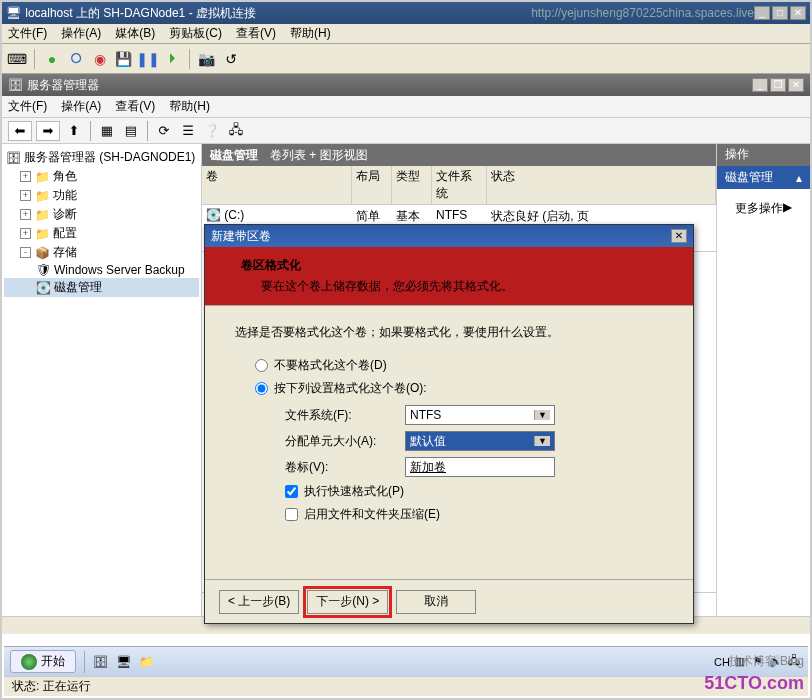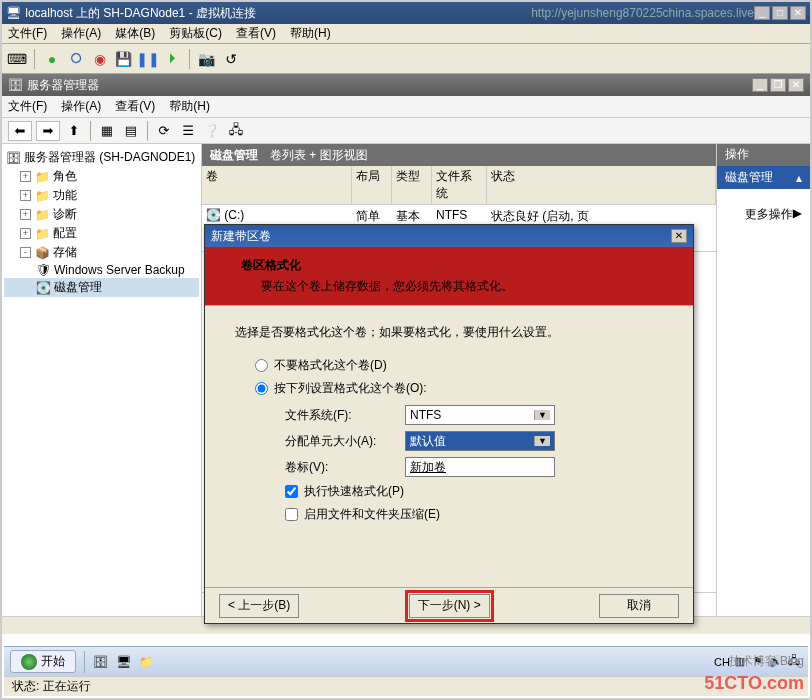--- a/index.html
+++ b/index.html
@@ -43,56 +43,56 @@
 .grid-row { display:flex; padding:1px 0;}
 .grid-row div { padding:2px 4px; overflow:hidden; white-space:nowrap;}
 .c-vol{width:150px;} .c-lay{width:40px;} .c-typ{width:40px;} .c-fs{width:55px;} .c-st{flex:1;}
 .legend { height:24px; border-top:1px solid #ccc; display:flex; align-items:center; padding:0 8px; gap:12px; position:absolute; bottom:0; left:0; right:0; background:#fff;}
 .leg-box{width:12px;height:12px;display:inline-block;margin-right:4px;vertical-align:middle;}
 .leg-a{background:#000;} .leg-b{background:#2a5aa5;}
 
 .right { width:94px; border-left:1px solid #ccc; background:#fff;}
 .right-head{height:22px;background:#6f6f6f;color:#fff;padding:2px 8px;}
 .right-sub{background:#2a5aa5;color:#fff;padding:3px 8px;display:flex;justify-content:space-between;align-items:center;}
-.right-item{padding:17px 8px; display:flex;justify-content:flex-end;cursor:pointer;}
+.right-item{padding:11px 8px; display:flex;justify-content:center;cursor:pointer;}
 
 
 .wizard { position:absolute; left:202px; top:222px; width:490px; height:400px; background:#ece9d8; border:1px solid #333; box-shadow:2px 2px 6px rgba(0,0,0,0.4);}
 .wiz-title{height:22px;background:linear-gradient(#2a5aa5,#3a6ab5);color:#fff;display:flex;align-items:center;justify-content:space-between;padding:0 6px;}
 .wiz-title .x{width:16px;height:14px;background:#d4d0c8;border:1px solid #888;color:#000;text-align:center;line-height:12px;font-size:10px;cursor:pointer;}
 .wiz-head{background:#b91c1c;padding:10px 36px;border-bottom:1px solid #aca899;}
 .wiz-head b{font-weight:bold;}
 .wiz-head .sub{padding-left:20px;margin-top:4px;}
 .wiz-body{padding:18px 30px;}
 .wiz-body .hint{text-align:left;margin-bottom:16px;}
 .radio-row{display:flex;align-items:center;gap:6px;margin:6px 0 6px 20px;}
 .radio-row input{margin:0;}
 .form-rows{margin-left:50px;margin-top:8px;}
 .form-row{display:flex;align-items:center;margin:6px 0;}
 .form-row label{width:120px;}
 .form-row .sel{width:150px;height:20px;border:1px solid #7a7a7a;background:#fff;display:flex;align-items:center;justify-content:space-between;padding:0 4px;}
 .form-row .sel.dropdown-dark{background:#2a5aa5;color:#fff;}
 .form-row .sel .arr{font-size:9px;color:#000;background:#d4d0c8;border-left:1px solid #999;padding:0 3px;}
 .form-row input[type=text]{width:150px;height:20px;border:1px solid #7a7a7a;padding:0 4px;text-decoration:underline;}
 .chk-row{display:flex;align-items:center;gap:6px;margin:6px 0 6px 50px;}
-.wiz-foot{position:absolute;bottom:0;left:0;right:0;height:36px;border-top:1px solid #aca899;display:flex;align-items:center;justify-content:space-between;padding:0 14px;gap:8px;}
+.wiz-foot{position:absolute;bottom:0;left:0;right:0;height:44px;border-top:1px solid #aca899;display:flex;align-items:center;justify-content:flex-start;padding:0 14px;gap:8px;}
 .btn{min-width:80px;height:24px;background:#ece9d8;border:1px solid #888;cursor:pointer;padding:0 8px;}
 .btn.hl{outline:3px solid #d22;outline-offset:1px;}
 
 .bottom-scrolls{height:18px;background:#ece9d8;border-top:1px solid #ccc;}
 
 .taskbar{position:absolute;left:2px;right:2px;bottom:22px;height:30px;background:linear-gradient(#dfe8f6,#c3d3ea);border-top:1px solid #9ab;display:flex;align-items:center;padding:0 6px;gap:8px;}
 .start{display:flex;align-items:center;gap:4px;padding:2px 10px;border:1px solid #9ab;border-radius:3px;background:#eef;cursor:pointer;}
 .start .orb{width:16px;height:16px;border-radius:8px;background:radial-gradient(#7c7,#161);}
 .tb-sep{width:1px;height:22px;background:#9ab;}
 .tray{margin-left:auto;display:flex;align-items:center;gap:2px;}
 .tray .t-ic{width:16px;height:16px;display:flex;align-items:center;justify-content:center;font-size:11px;}
 .status-bar{position:absolute;left:2px;right:2px;bottom:2px;height:20px;background:#ece9d8;border-top:1px solid #ccc;display:flex;align-items:center;padding:0 8px;}
 
-.watermark{position:absolute;right:6px;bottom:4px;font-size:18px;font-weight:bold;color:#ef4444;opacity:0.85;font-family:Arial;}
+.watermark{position:absolute;right:6px;bottom:4px;font-size:18px;font-weight:bold;color:#a21caf;opacity:0.85;font-family:Arial;}
 .watermark2{position:absolute;right:6px;bottom:28px;font-size:12px;color:#888;}
 </style>
 </head>
 <body>
 
 <div class="vm-title">
   <div class="tt">
     <span>🖥</span>
     <span>localhost 上的 SH-DAGNode1 - 虚拟机连接</span>
   </div>

